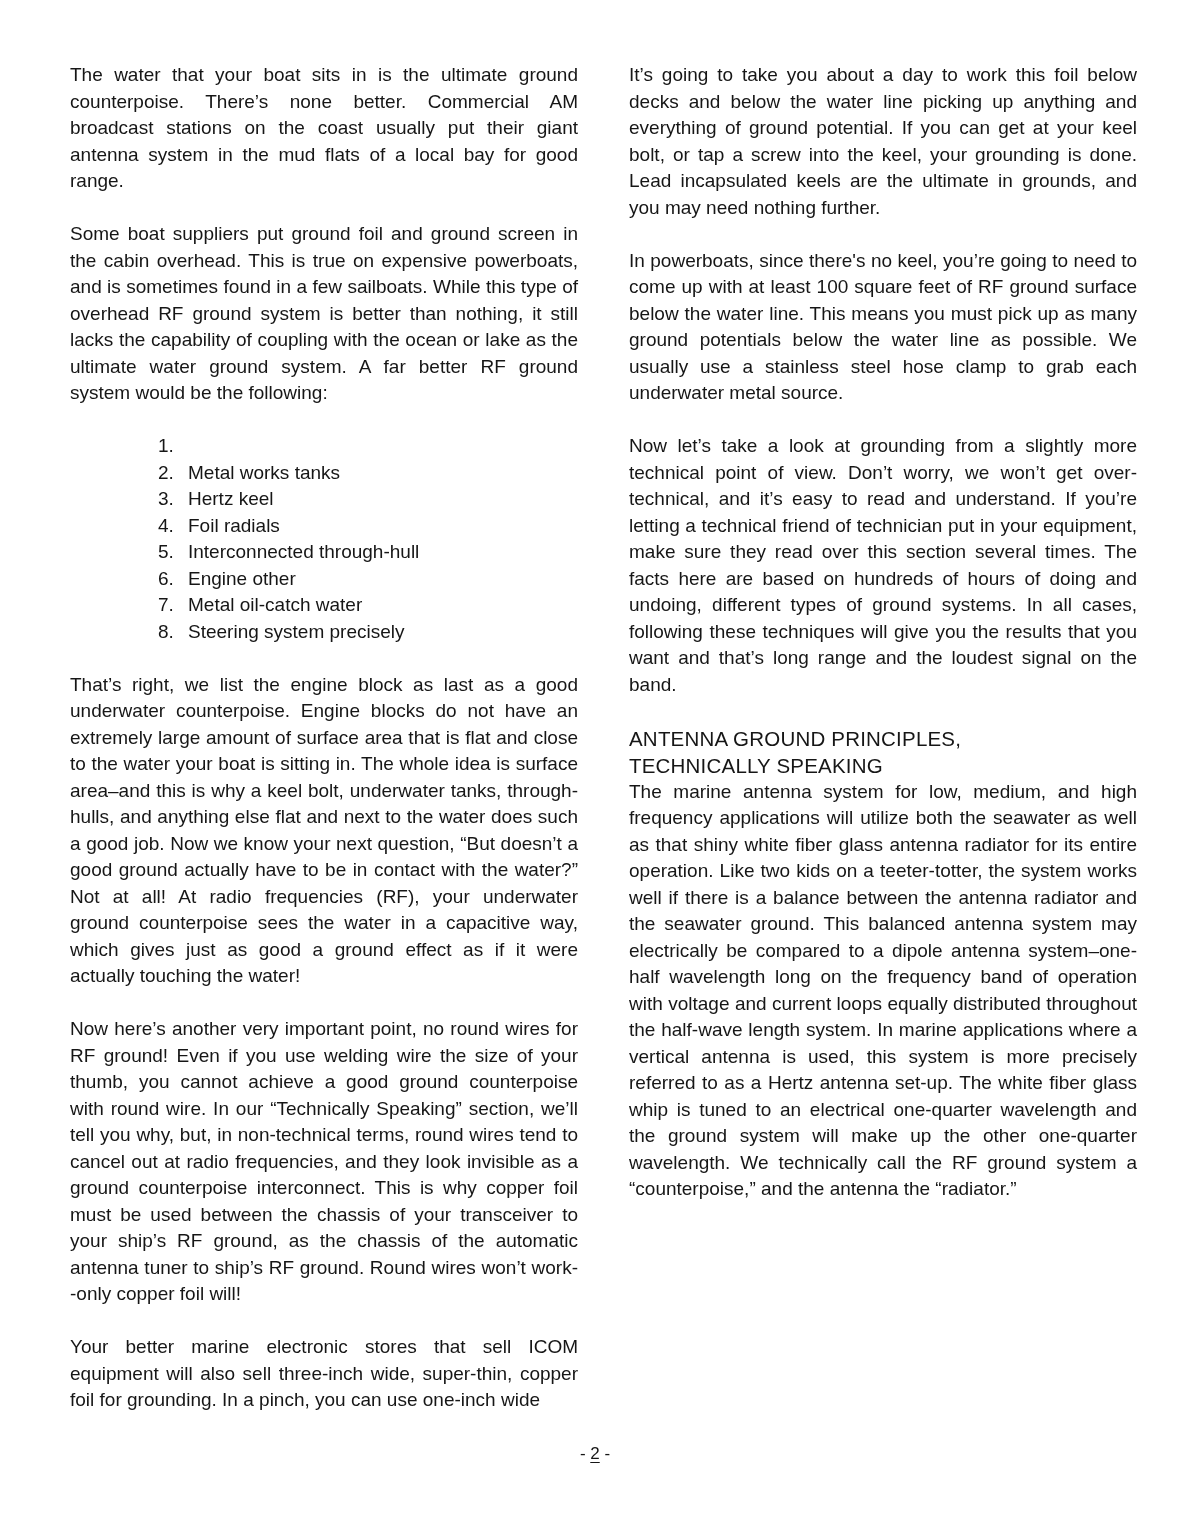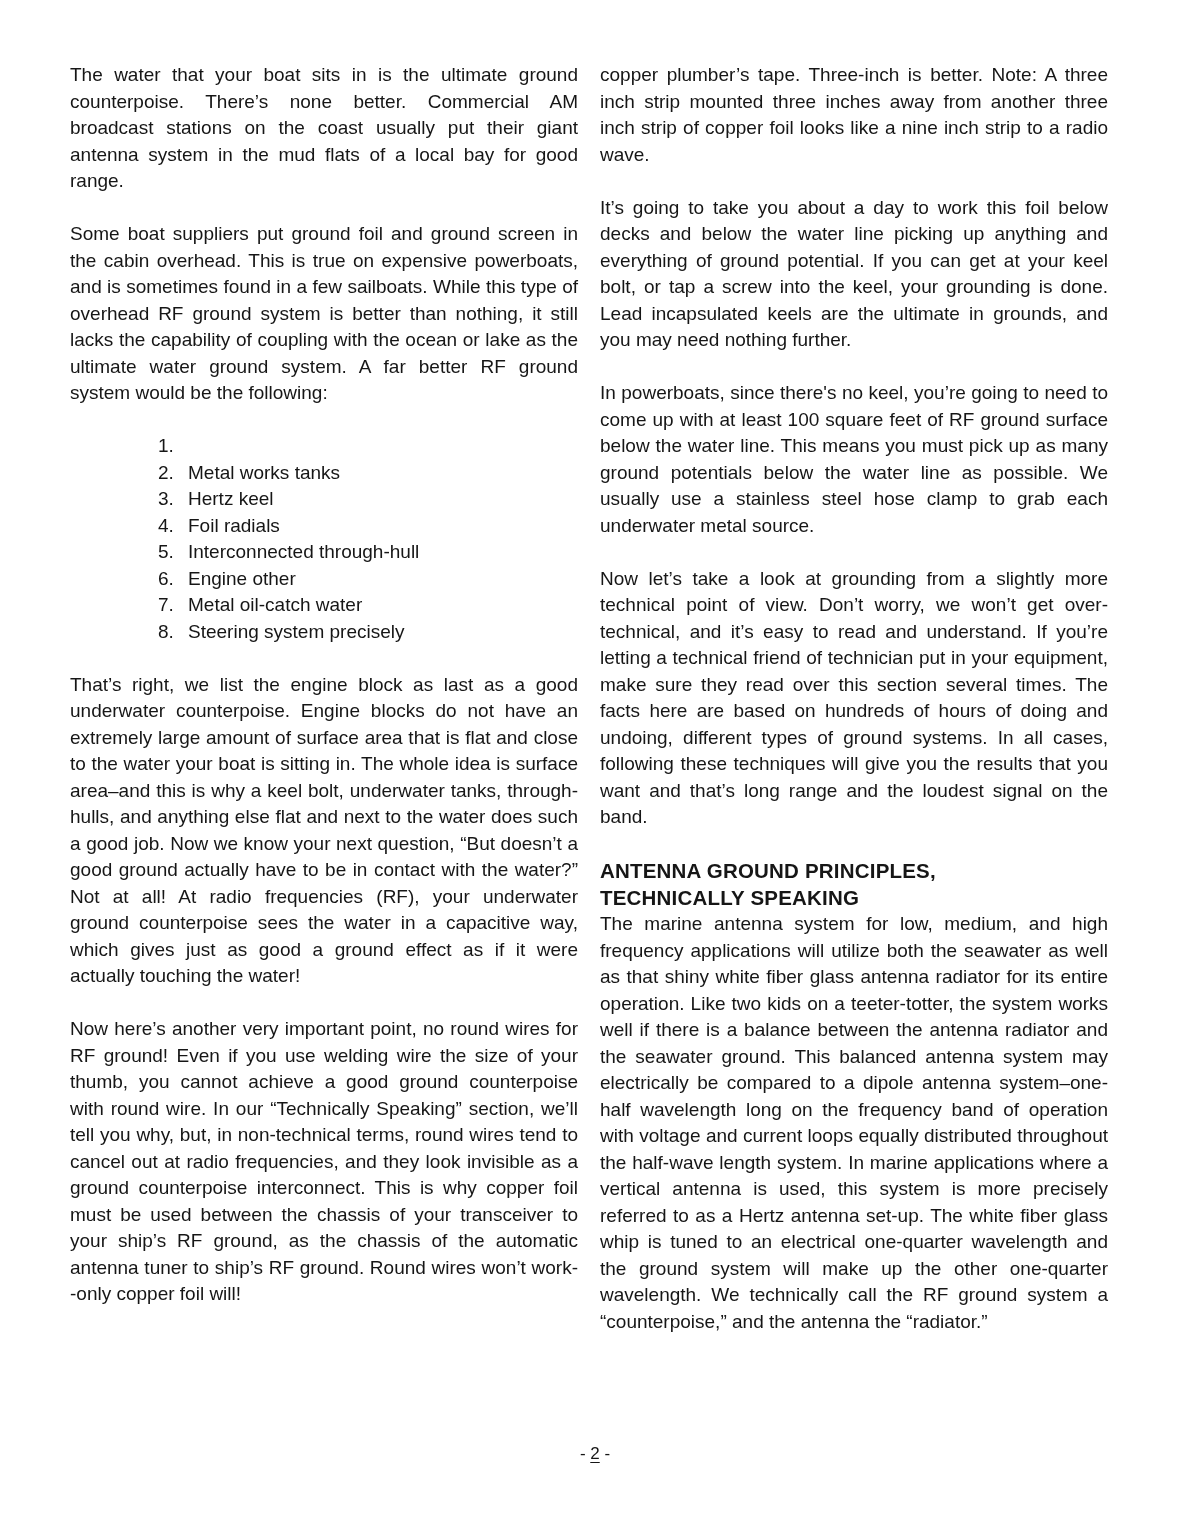--- a/index.html
+++ b/index.html
@@ -11,21 +11,21 @@
     font-family: "Liberation Sans", sans-serif;
     position: relative;
     overflow: hidden;
   }
   .page {
     box-sizing: border-box;
     padding: 62px 70px 0 70px;
   }
   .columns {
     display: flex;
-    gap: 22px;
+    gap: 51px;
   }
   .col {
     flex: 0 0 508px;
     width: 508px;
     font-size: 19px;
     line-height: 26.5px;
     text-align: justify;
   }
   .col p {
     margin: 0 0 26.5px 0;
@@ -38,21 +38,21 @@
   }
   ol.ground-list li {
     display: flex;
   }
   ol.ground-list .num {
     flex: 0 0 30px;
   }
   h2.section-heading {
     font-size: 20.5px;
     line-height: 27px;
-    font-weight: bold;
+    font-weight: normal;
     margin: 0;
     white-space: pre-line;
     text-align: left;
     letter-spacing: 0.2px;
   }
   .footer {
     position: absolute;
     left: 0;
     width: 1190px;
     top: 1444px;
@@ -105,24 +105,24 @@
           <span>Metal oil-catch water</span>
         </li>
         <li>
           <span class="num">8.</span>
           <span>Steering system precisely</span>
         </li>
       </ol>
 
       <p>That’s right, we list the engine block as last as a good underwater counterpoise. Engine blocks do not have an extremely large amount of surface area that is flat and close to the water your boat is sitting in. The whole idea is surface area–and this is why a keel bolt, underwater tanks, through-hulls, and anything else flat and next to the water does such a good job. Now we know your next question, “But doesn’t a good ground actually have to be in contact with the water?” Not at all! At radio frequencies (RF), your underwater ground counterpoise sees the water in a capacitive way, which gives just as good a ground effect as if it were actually touching the water!</p>
       <p>Now here’s another very important point, no round wires for RF ground! Even if you use welding wire the size of your thumb, you cannot achieve a good ground counterpoise with round wire. In our “Technically Speaking” section, we’ll tell you why, but, in non-technical terms, round wires tend to cancel out at radio frequencies, and they look invisible as a ground counterpoise interconnect. This is why copper foil must be used between the chassis of your transceiver to your ship’s RF ground, as the chassis of the automatic antenna tuner to ship’s RF ground. Round wires won’t work--only copper foil will!</p>
+      <p>Your better marine electronic stores that sell ICOM equipment will also sell three-inch wide, super-thin, copper foil for grounding. In a pinch, you can use one-inch wide</p>
     </div>
 
     <div class="col">
-      <p>copper plumber’s tape. Three-inch is better. Note: A three inch strip mounted three inches away from another three inch strip of copper foil looks like a nine inch strip to a radio wave.</p>
       <p>It’s going to take you about a day to work this foil below decks and below the water line picking up anything and everything of ground potential. If you can get at your keel bolt, or tap a screw into the keel, your grounding is done. Lead incapsulated keels are the ultimate in grounds, and you may need nothing further.</p>
       <p>In powerboats, since there's no keel, you’re going to need to come up with at least 100 square feet of RF ground surface below the water line. This means you must pick up as many ground potentials below the water line as possible. We usually use a stainless steel hose clamp to grab each underwater metal source.</p>
       <p>Now let’s take a look at grounding from a slightly more technical point of view. Don’t worry, we won’t get over-technical, and it’s easy to read and understand. If you’re letting a technical friend of technician put in your equipment, make sure they read over this section several times. The facts here are based on hundreds of hours of doing and undoing, different types of ground systems. In all cases, following these techniques will give you the results that you want and that’s long range and the loudest signal on the band.</p>
       <h2 class="section-heading">ANTENNA GROUND PRINCIPLES,
 TECHNICALLY SPEAKING</h2>
       <p>The marine antenna system for low, medium, and high frequency applications will utilize both the seawater as well as that shiny white fiber glass antenna radiator for its entire operation. Like two kids on a teeter-totter, the system works well if there is a balance between the antenna radiator and the seawater ground. This balanced antenna system may electrically be compared to a dipole antenna system–one-half wavelength long on the frequency band of operation with voltage and current loops equally distributed throughout the half-wave length system. In marine applications where a vertical antenna is used, this system is more precisely referred to as a Hertz antenna set-up. The white fiber glass whip is tuned to an electrical one-quarter wavelength and the ground system will make up the other one-quarter wavelength. We technically call the RF ground system a “counterpoise,” and the antenna the “radiator.”</p>
     </div>
 
   </div>
 </div>

